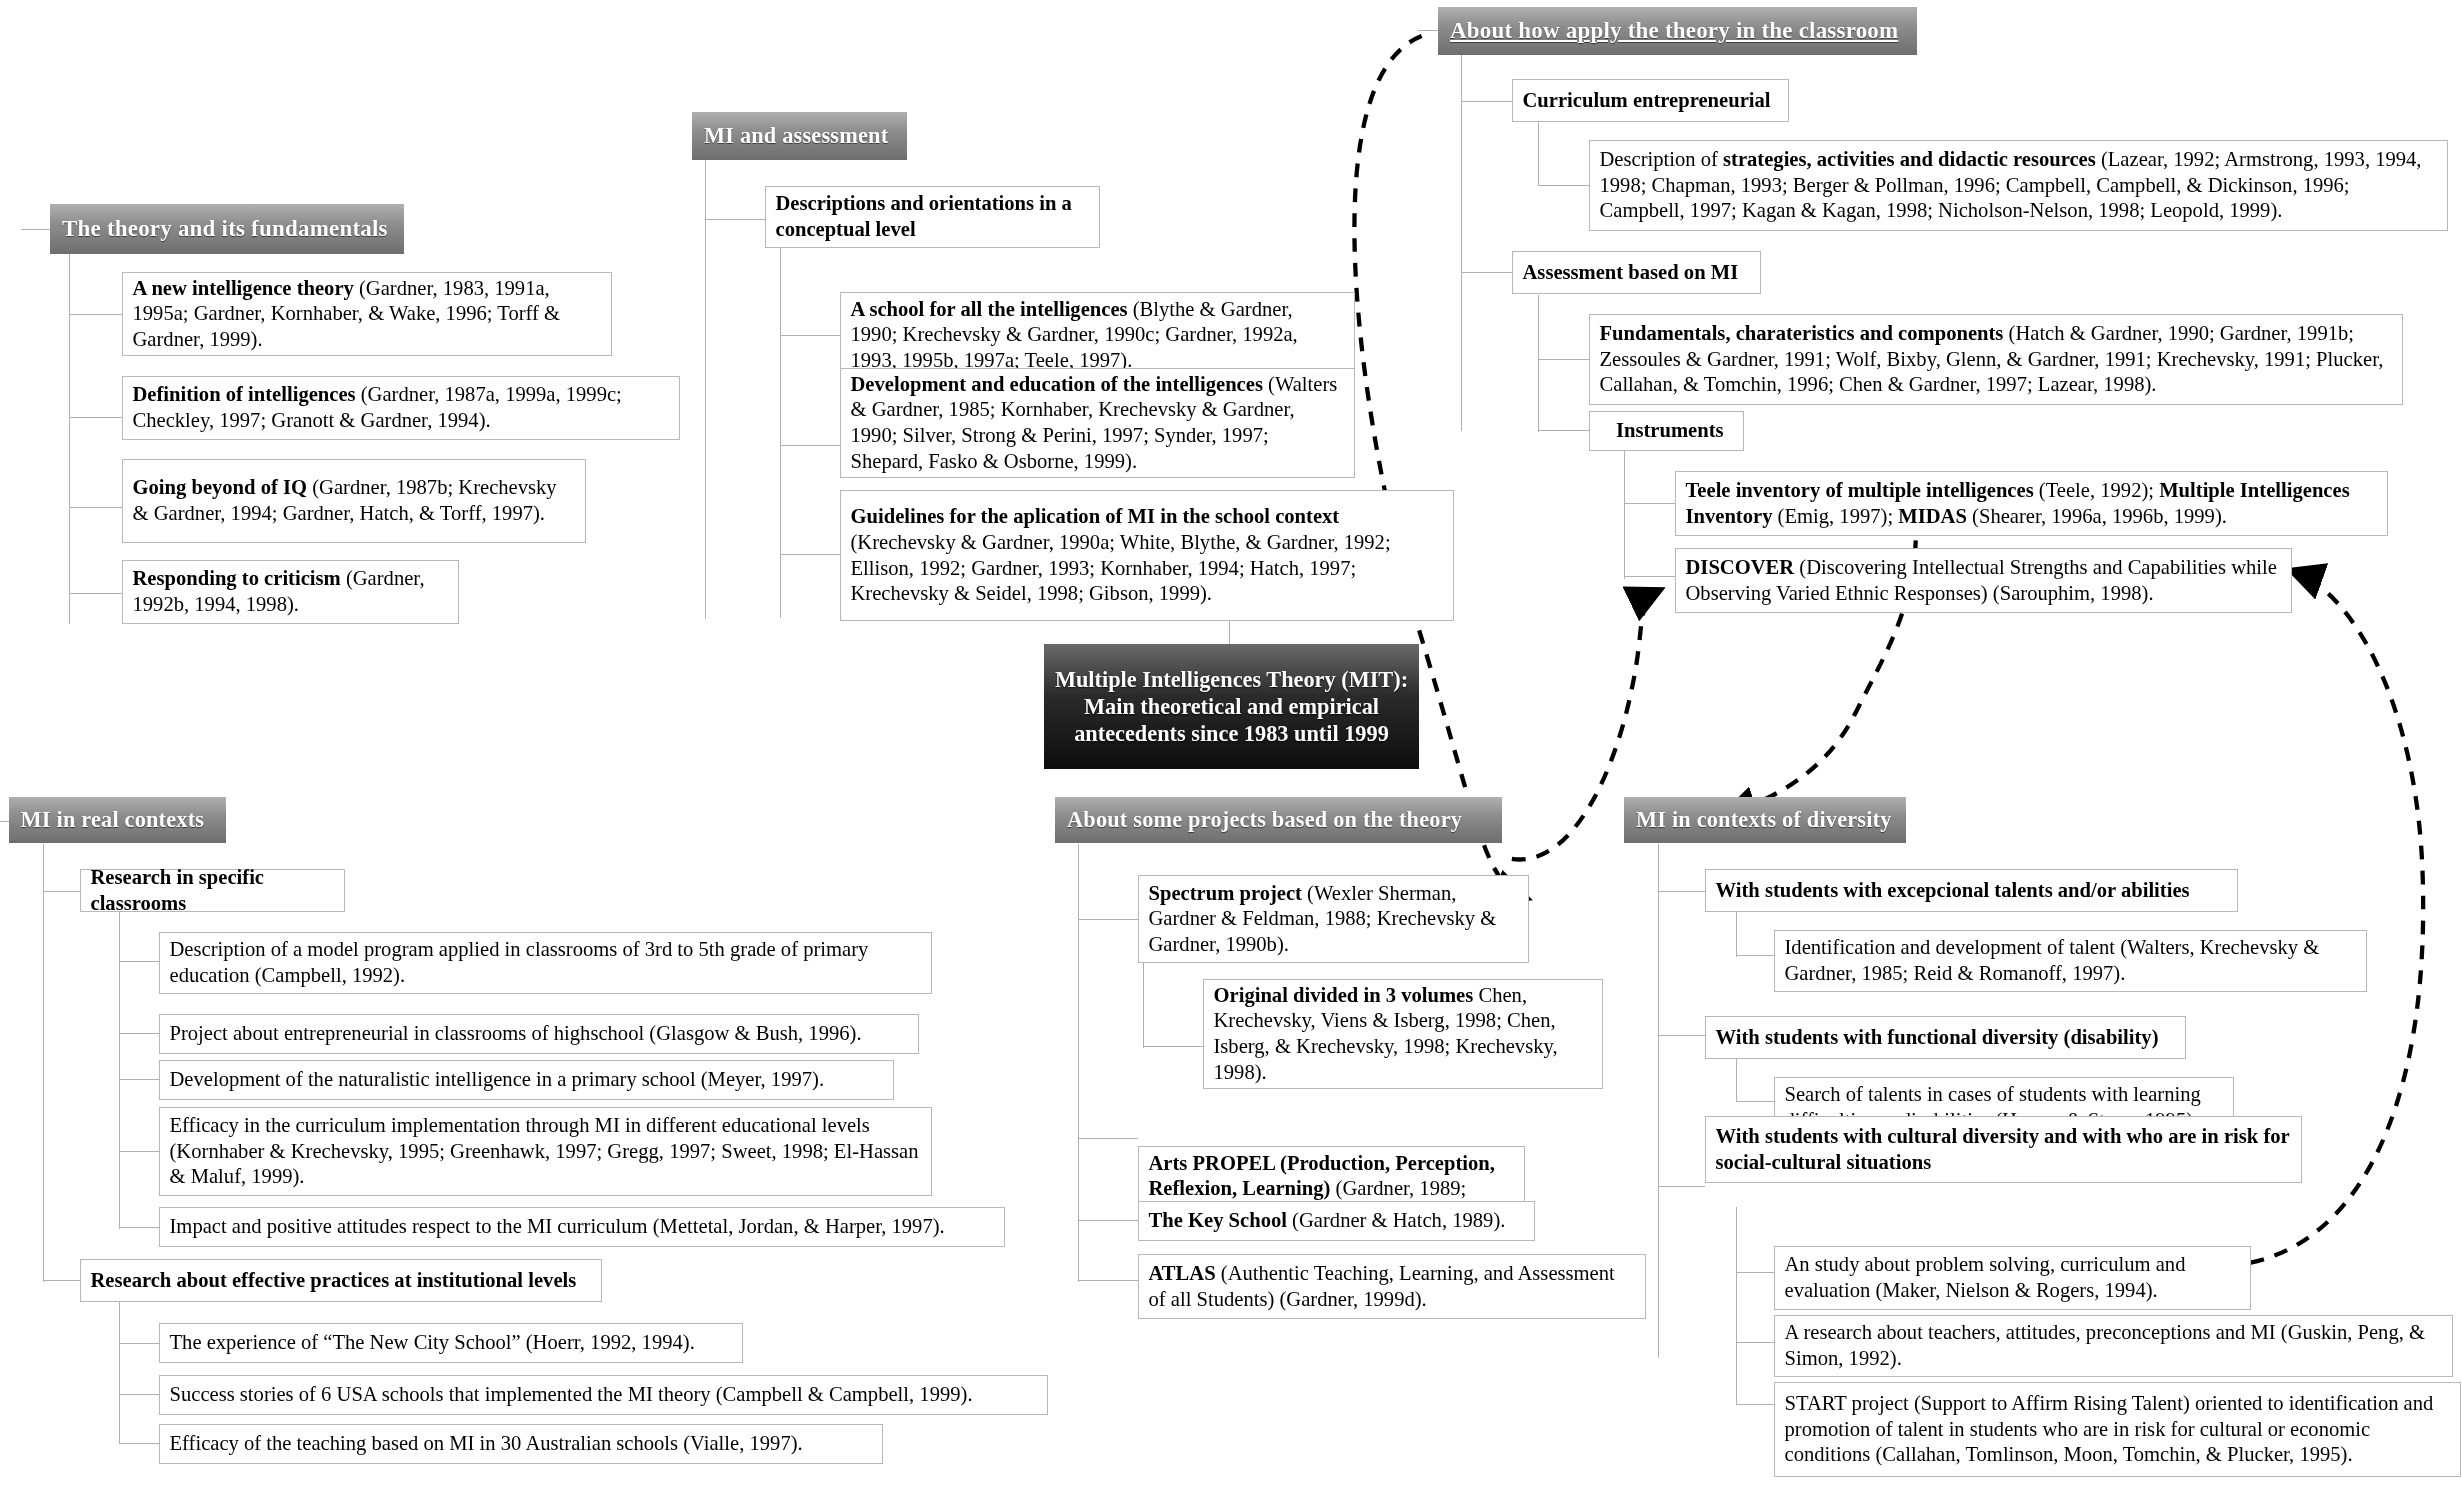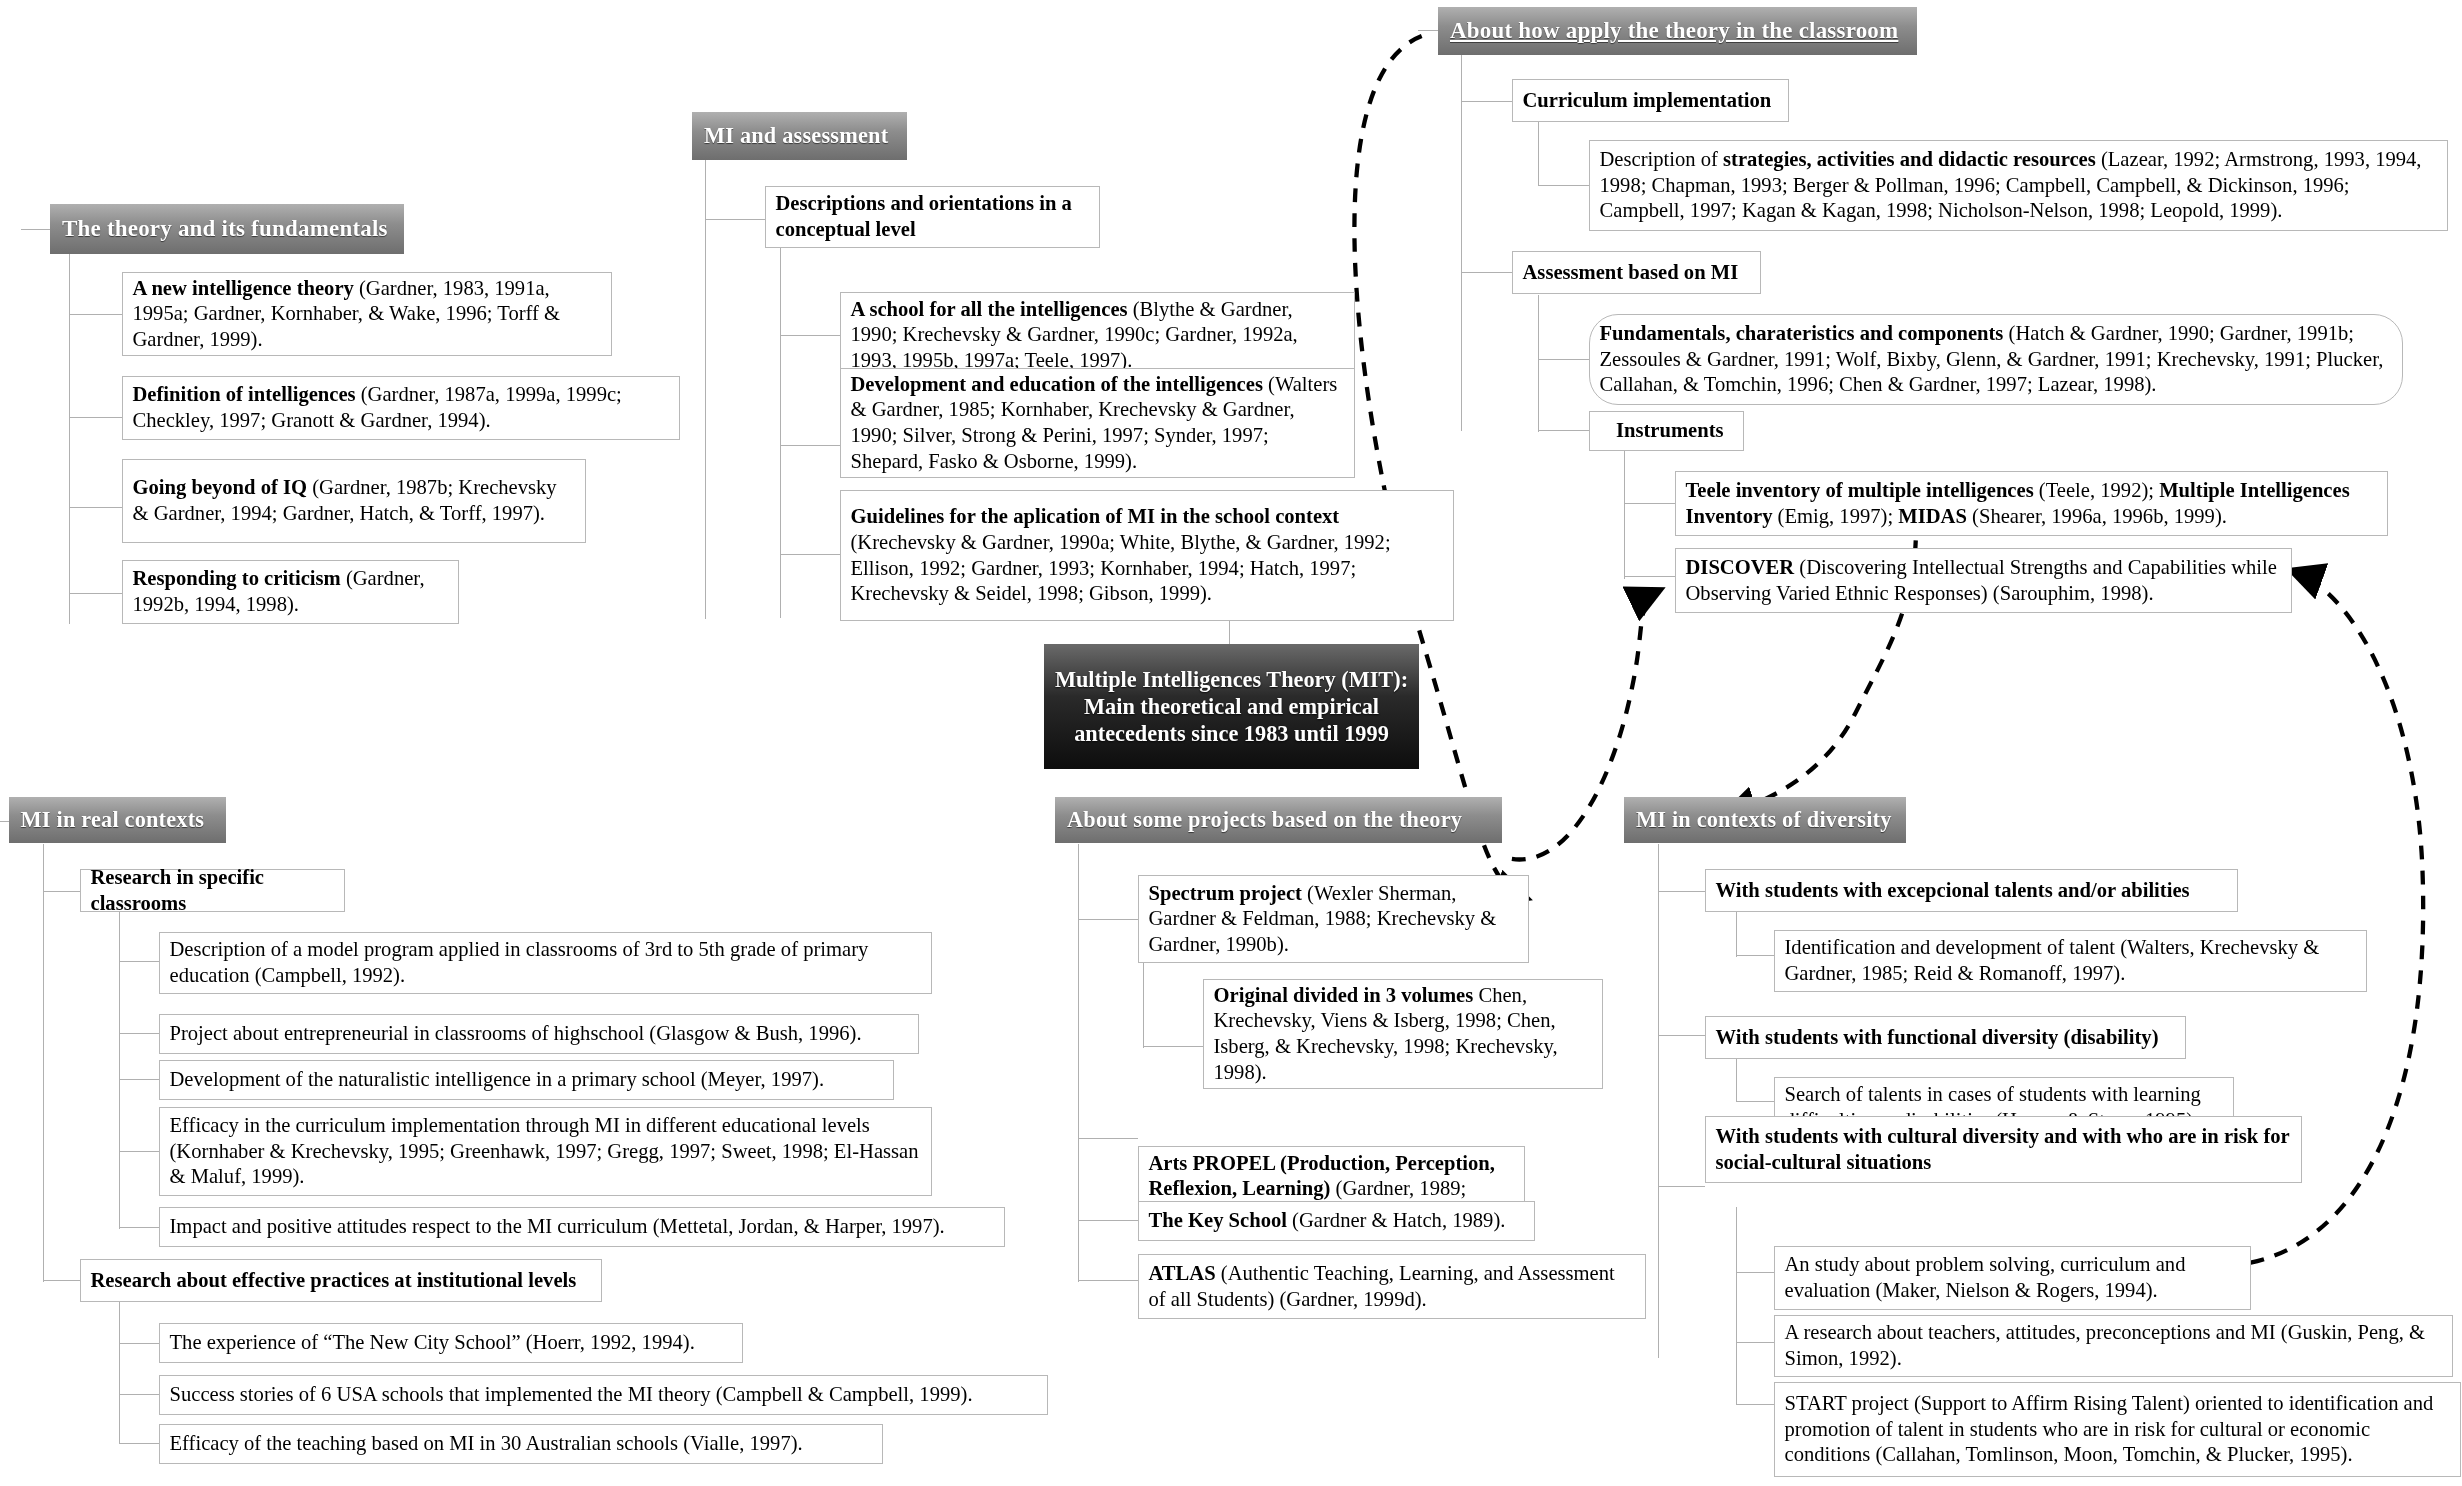--- a/index.html
+++ b/index.html
@@ -142,29 +142,29 @@
     <div><span class="b">Development and education of the intelligences</span><span class="n"> (Walters &amp; Gardner, 1985; Kornhaber, Krechevsky &amp; Gardner, 1990; Silver, Strong &amp; Perini, 1997; Synder, 1997; Shepard, Fasko &amp; Osborne, 1999).</span></div>
   </div>
   <div class="box" style="left:840px;top:490px;width:614px;height:131px;font-size:20.6px;">
     <div><span class="b">Guidelines for the aplication of MI in the school context</span><span class="n"> (Krechevsky &amp; Gardner, 1990a; White, Blythe, &amp; Gardner, 1992; Ellison, 1992; Gardner, 1993; Kornhaber, 1994; Hatch, 1997; Krechevsky &amp; Seidel, 1998; Gibson, 1999).</span></div>
   </div>
 
   <div class="hdr" style="left:1438px;top:6.9px;width:479px;height:48px;font-size:23px;text-decoration:underline;">
     <span>About how apply the theory in the classroom</span>
   </div>
   <div class="box bold" style="left:1512px;top:79px;width:277px;height:43px;font-size:20.6px;">
-    <div>Curriculum implementation</div>
+    <div>Curriculum entrepreneurial</div>
   </div>
   <div class="box" style="left:1589px;top:140px;width:859px;height:91px;font-size:20.6px;">
     <div><span class="n">Description of </span><span class="b">strategies, activities and didactic resources</span><span class="n"> (Lazear, 1992; Armstrong, 1993, 1994, 1998; Chapman, 1993; Berger &amp; Pollman, 1996; Campbell, Campbell, &amp; Dickinson, 1996; Campbell, 1997; Kagan &amp; Kagan, 1998; Nicholson-Nelson, 1998; Leopold, 1999).</span></div>
   </div>
   <div class="box bold" style="left:1512px;top:251px;width:249px;height:43px;font-size:20.6px;">
     <div>Assessment based on MI</div>
   </div>
-  <div class="box" style="left:1589px;top:314px;width:814px;height:91px;font-size:20.6px;border-radius:29px;">
+  <div class="box" style="left:1589px;top:314px;width:814px;height:91px;font-size:20.6px;">
     <div><span class="b">Fundamentals, charateristics and components</span><span class="n"> (Hatch &amp; Gardner, 1990; Gardner, 1991b; Zessoules &amp; Gardner, 1991; Wolf, Bixby, Glenn, &amp; Gardner, 1991; Krechevsky, 1991; Plucker, Callahan, &amp; Tomchin, 1996; Chen &amp; Gardner, 1997; Lazear, 1998).</span></div>
   </div>
   <div class="box bold" style="left:1589px;top:411px;width:155px;height:40px;font-size:20.6px;padding-left:26px;">
     <div>Instruments</div>
   </div>
   <div class="box" style="left:1675px;top:471px;width:713px;height:65px;font-size:20.6px;">
     <div><span class="b">Teele inventory of multiple intelligences</span><span class="n"> (Teele, 1992); </span><span class="b">Multiple Intelligences Inventory</span><span class="n"> (Emig, 1997); </span><span class="b">MIDAS</span><span class="n"> (Shearer, 1996a, 1996b, 1999).</span></div>
   </div>
   <div class="box" style="left:1675px;top:548px;width:617px;height:65px;font-size:20.6px;">
     <div><span class="b">DISCOVER</span><span class="n"> (Discovering Intellectual Strengths and Capabilities while Observing Varied Ethnic Responses) (Sarouphim, 1998).</span></div>

